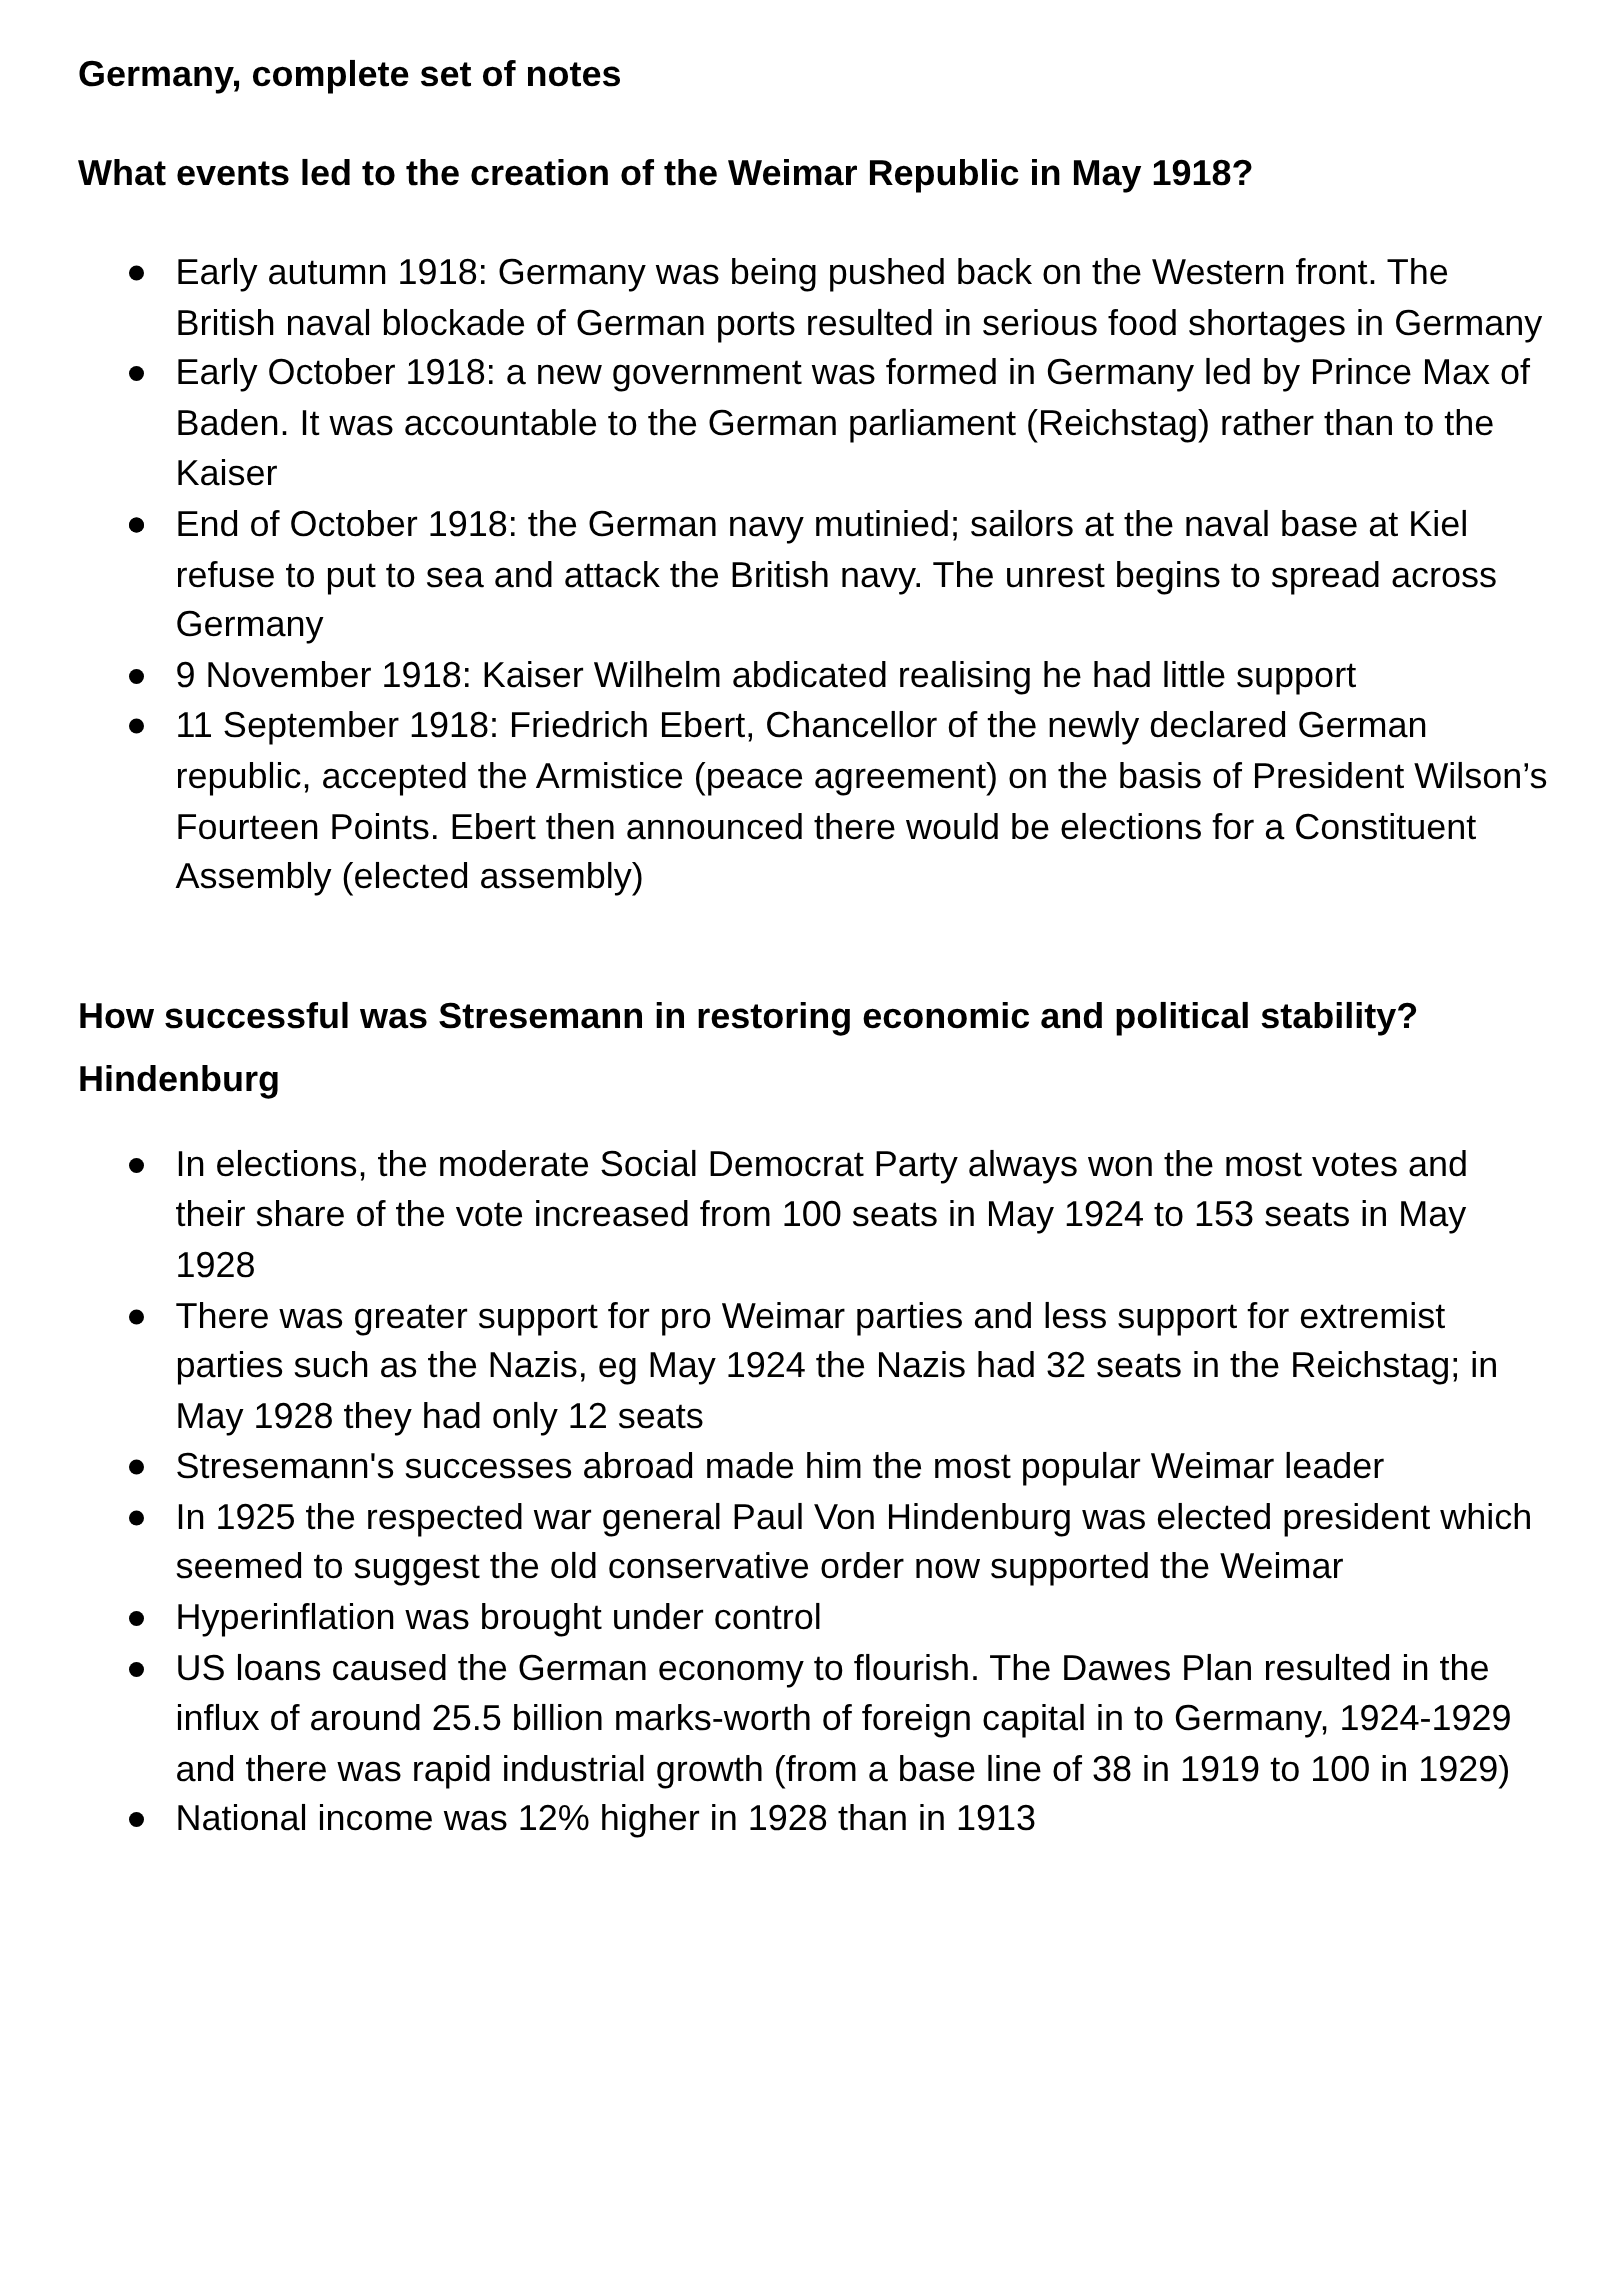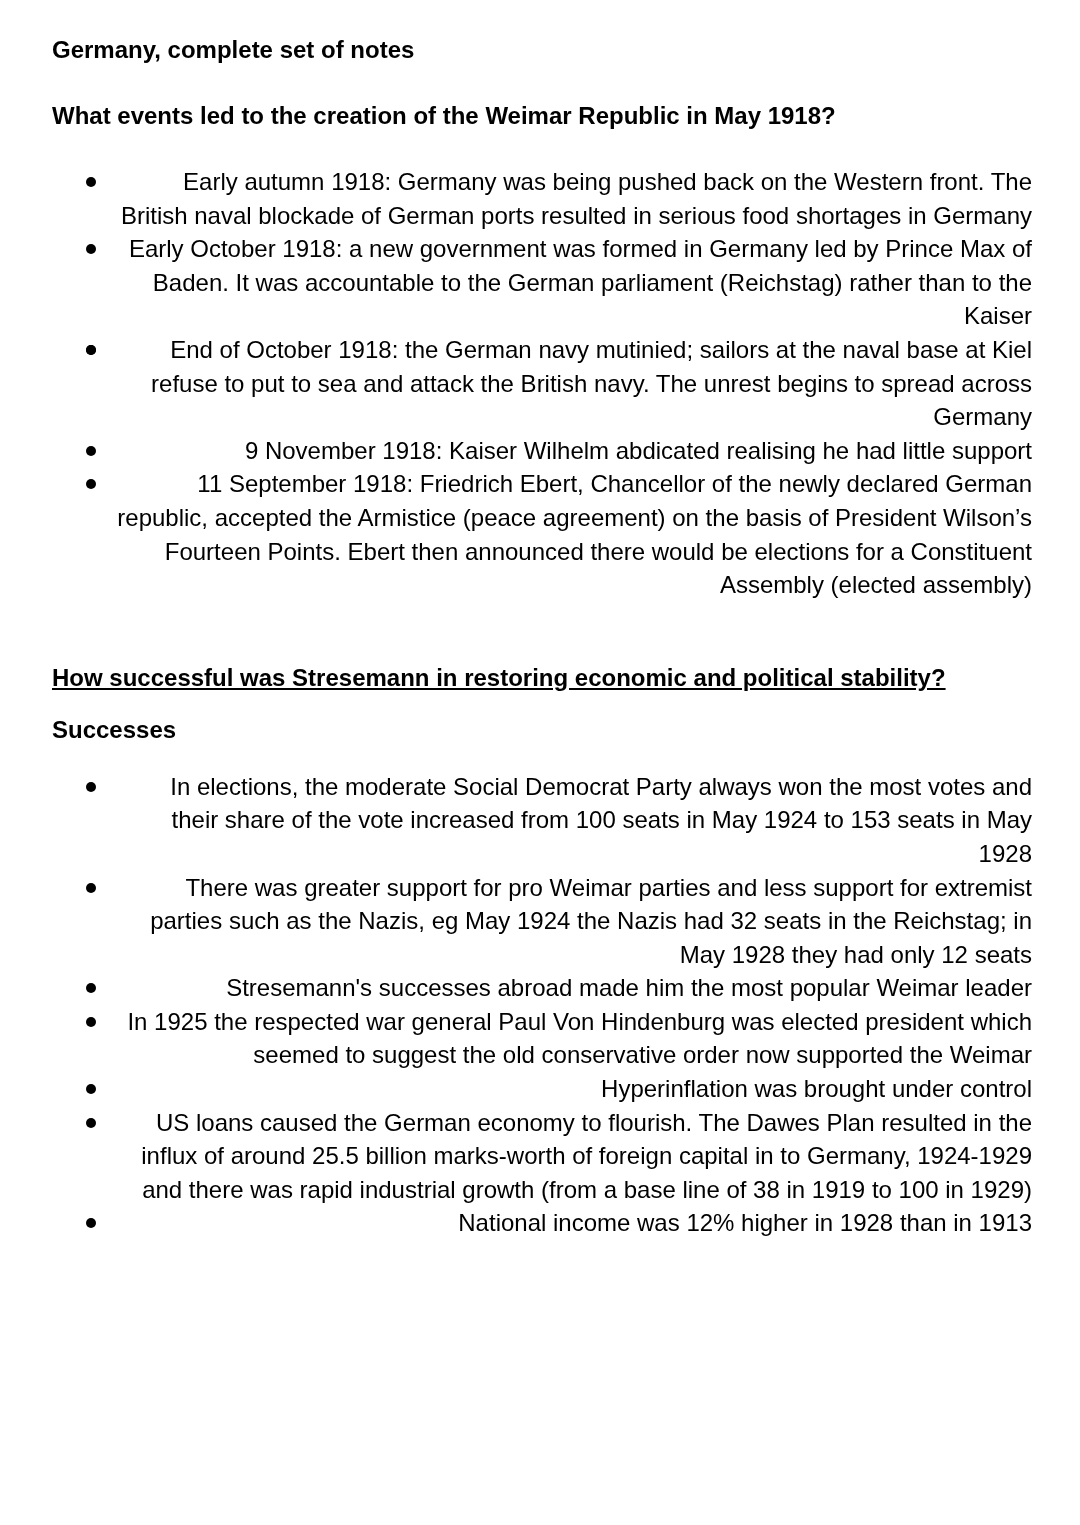--- a/index.html
+++ b/index.html
@@ -22,34 +22,33 @@
       width: 990px;
     }
     .heading {
       font-weight: bold;
       font-size: 24px;
       line-height: 36px;
       margin: 0;
     }
     .title { margin-bottom: 30px; }
     .q1 { margin-bottom: 31px; }
-    .q2 { margin-top: 58px; margin-bottom: 16px; text-decoration: underline; }
+    .q2 { margin-top: 58px; margin-bottom: 6px; }
     .sub { margin-bottom: 22px; }
     ul.bullets {
       list-style: none;
       margin: 0;
       padding: 0;
     }
     ul.bullets li {
       position: relative;
       padding-left: 65px;
       font-size: 24px;
       line-height: 33.6px;
       width: 915px;
-      text-align: right;
     }
     ul.bullets li .dot {
       position: absolute;
       left: 34px;
       top: 12px;
       width: 10px;
       height: 10px;
       border-radius: 50%;
       background: #000000;
     }
@@ -67,21 +66,21 @@
       <li><span class="dot"></span><span>Early October 1918: a new government was formed in Germany led by Prince Max of Baden. It was accountable to the German parliament (Reichstag) rather than to the Kaiser</span></li>
       <li><span class="dot"></span></li>
       <li><span class="dot"></span><span>End of October 1918: the German navy mutinied; sailors at the naval base at Kiel refuse to put to sea and attack the British navy. The unrest begins to spread across Germany</span></li>
       <li><span class="dot"></span><span>9 November 1918: Kaiser Wilhelm abdicated realising he had little support</span></li>
       <li><span class="dot"></span><span>11 September 1918: Friedrich Ebert, Chancellor of the newly declared German republic, accepted the Armistice (peace agreement) on the basis of President Wilson’s Fourteen Points. Ebert then announced there would be elections for a Constituent Assembly (elected assembly)</span></li>
     </ul>
   </section>
 
   <section>
     <p class="heading q2">How successful was Stresemann in restoring economic and political stability?</p>
-    <p class="heading sub">Successes</p>
+    <p class="heading sub">Hindenburg</p>
     <ul class="bullets">
       <li><span class="dot"></span><span>In elections, the moderate Social Democrat Party always won the most votes and their share of the vote increased from 100 seats in May 1924 to 153 seats in May 1928</span></li>
       <li><span class="dot"></span><span>There was greater support for pro Weimar parties and less support for extremist parties such as the Nazis, eg May 1924 the Nazis had 32 seats in the Reichstag; in May 1928 they had only 12 seats</span></li>
       <li><span class="dot"></span><span>Stresemann's successes abroad made him the most popular Weimar leader</span></li>
       <li><span class="dot"></span><span>In 1925 the respected war general Paul Von Hindenburg was elected president which seemed to suggest the old conservative order now supported the Weimar</span></li>
       <li><span class="dot"></span><span>Hyperinflation was brought under control</span></li>
       <li><span class="dot"></span><span>US loans caused the German economy to flourish. The Dawes Plan resulted in the influx of around 25.5 billion marks-worth of foreign capital in to Germany, 1924-1929 and there was rapid industrial growth (from a base line of 38 in 1919 to 100 in 1929)</span></li>
       <li><span class="dot"></span><span>National income was 12% higher in 1928 than in 1913</span></li>
     </ul>
   </section>

